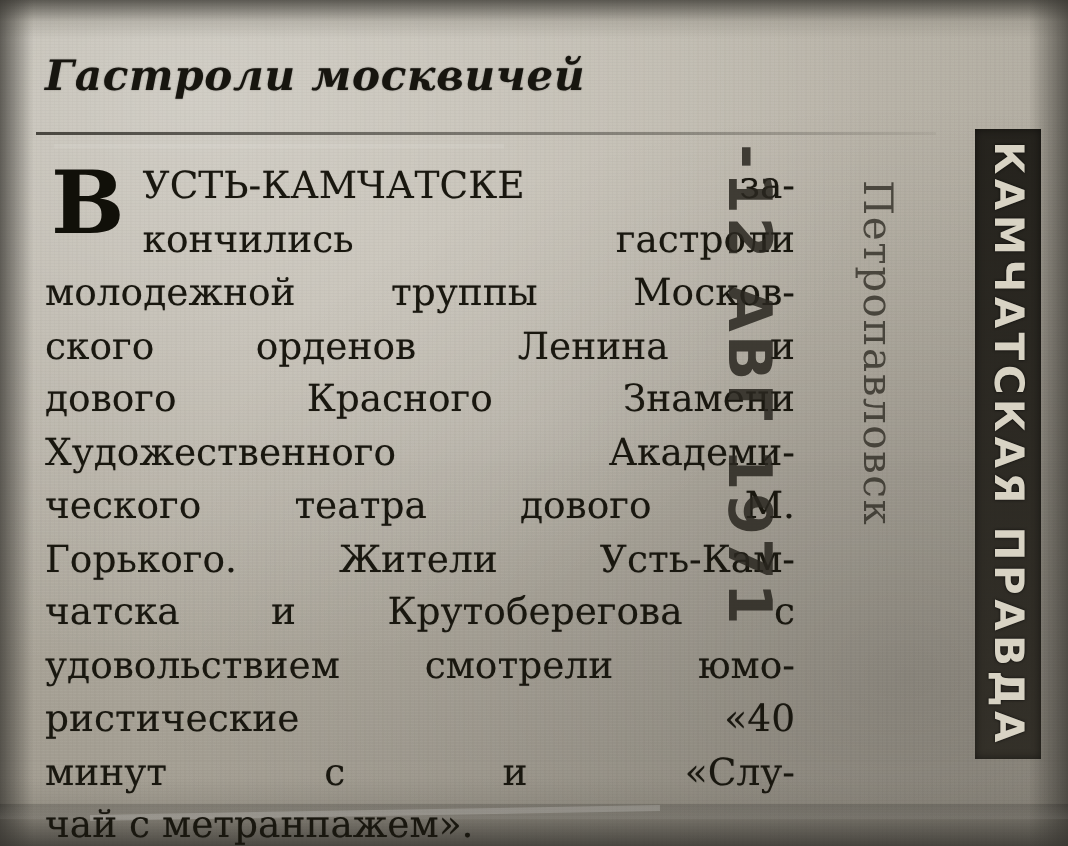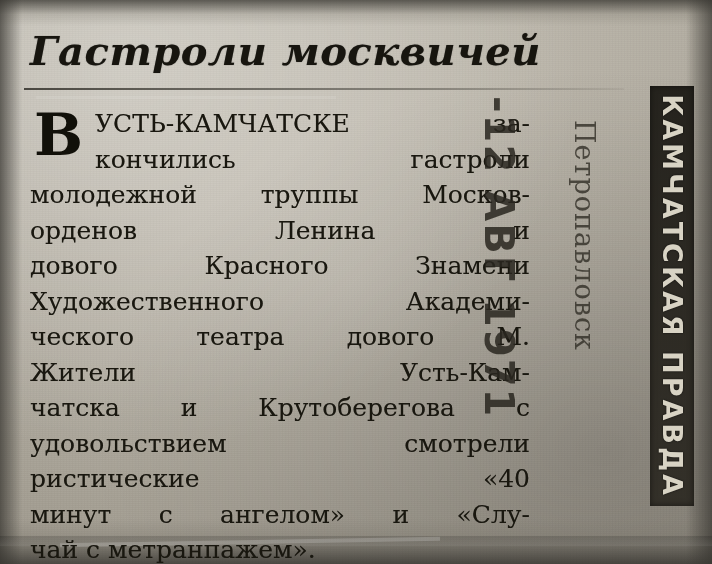--- a/index.html
+++ b/index.html
@@ -69,21 +69,21 @@
 
   
   .headline {
     position: absolute;
     left: 30px;
     top: 28px;
     width: 540px;
     font-family: "DejaVu Serif", "Liberation Serif", serif;
     font-weight: 700;
     font-style: italic;
-    font-size: 40px;
+    font-size: 28px;
     line-height: 46px;
     color: #17150f;
     letter-spacing: 0.5px;
     text-shadow: 0 0 1px rgba(0,0,0,0.45);
   }
   .rule {
     position: absolute;
     left: 24px;
     top: 88px;
     width: 600px;
@@ -209,61 +209,63 @@
     <div class="line">
         <span class="w">кончились</span>
         <span class="w">гастроли</span>
       </div>
     <div class="line">
         <span class="w">молодежной</span>
         <span class="w">труппы</span>
         <span class="w">Москов-</span>
       </div>
     <div class="line">
+        <span class="w">ского</span>
         <span class="w">орденов</span>
         <span class="w">Ленина</span>
         <span class="w">и</span>
       </div>
     <div class="line">
         <span class="w">дового</span>
         <span class="w">Красного</span>
         <span class="w">Знамени</span>
       </div>
     <div class="line">
         <span class="w">Художественного</span>
         <span class="w">Академи-</span>
       </div>
     <div class="line">
         <span class="w">ческого</span>
         <span class="w">театра</span>
         <span class="w">дового</span>
         <span class="w">М.</span>
       </div>
     <div class="line">
+        <span class="w">Горького.</span>
         <span class="w">Жители</span>
         <span class="w">Усть-Кам-</span>
       </div>
     <div class="line">
         <span class="w">чатска</span>
         <span class="w">и</span>
         <span class="w">Крутоберегова</span>
         <span class="w">с</span>
       </div>
     <div class="line">
         <span class="w">удовольствием</span>
         <span class="w">смотрели</span>
+        <span class="w">юмо-</span>
       </div>
     <div class="line">
         <span class="w">ристические</span>
         <span class="w">«40</span>
       </div>
     <div class="line">
         <span class="w">минут</span>
         <span class="w">с</span>
-        <span class="w">ангелом»</span>
         <span class="w">и</span>
         <span class="w">«Слу-</span>
       </div>
     <div class="line last">
         <span class="w">чай с метранпажем».</span>
       </div>
   </div>
 
   <div class="date-stamp">-12 АВГ 1971</div>
   <div class="place-stamp">Петропавловск</div>

